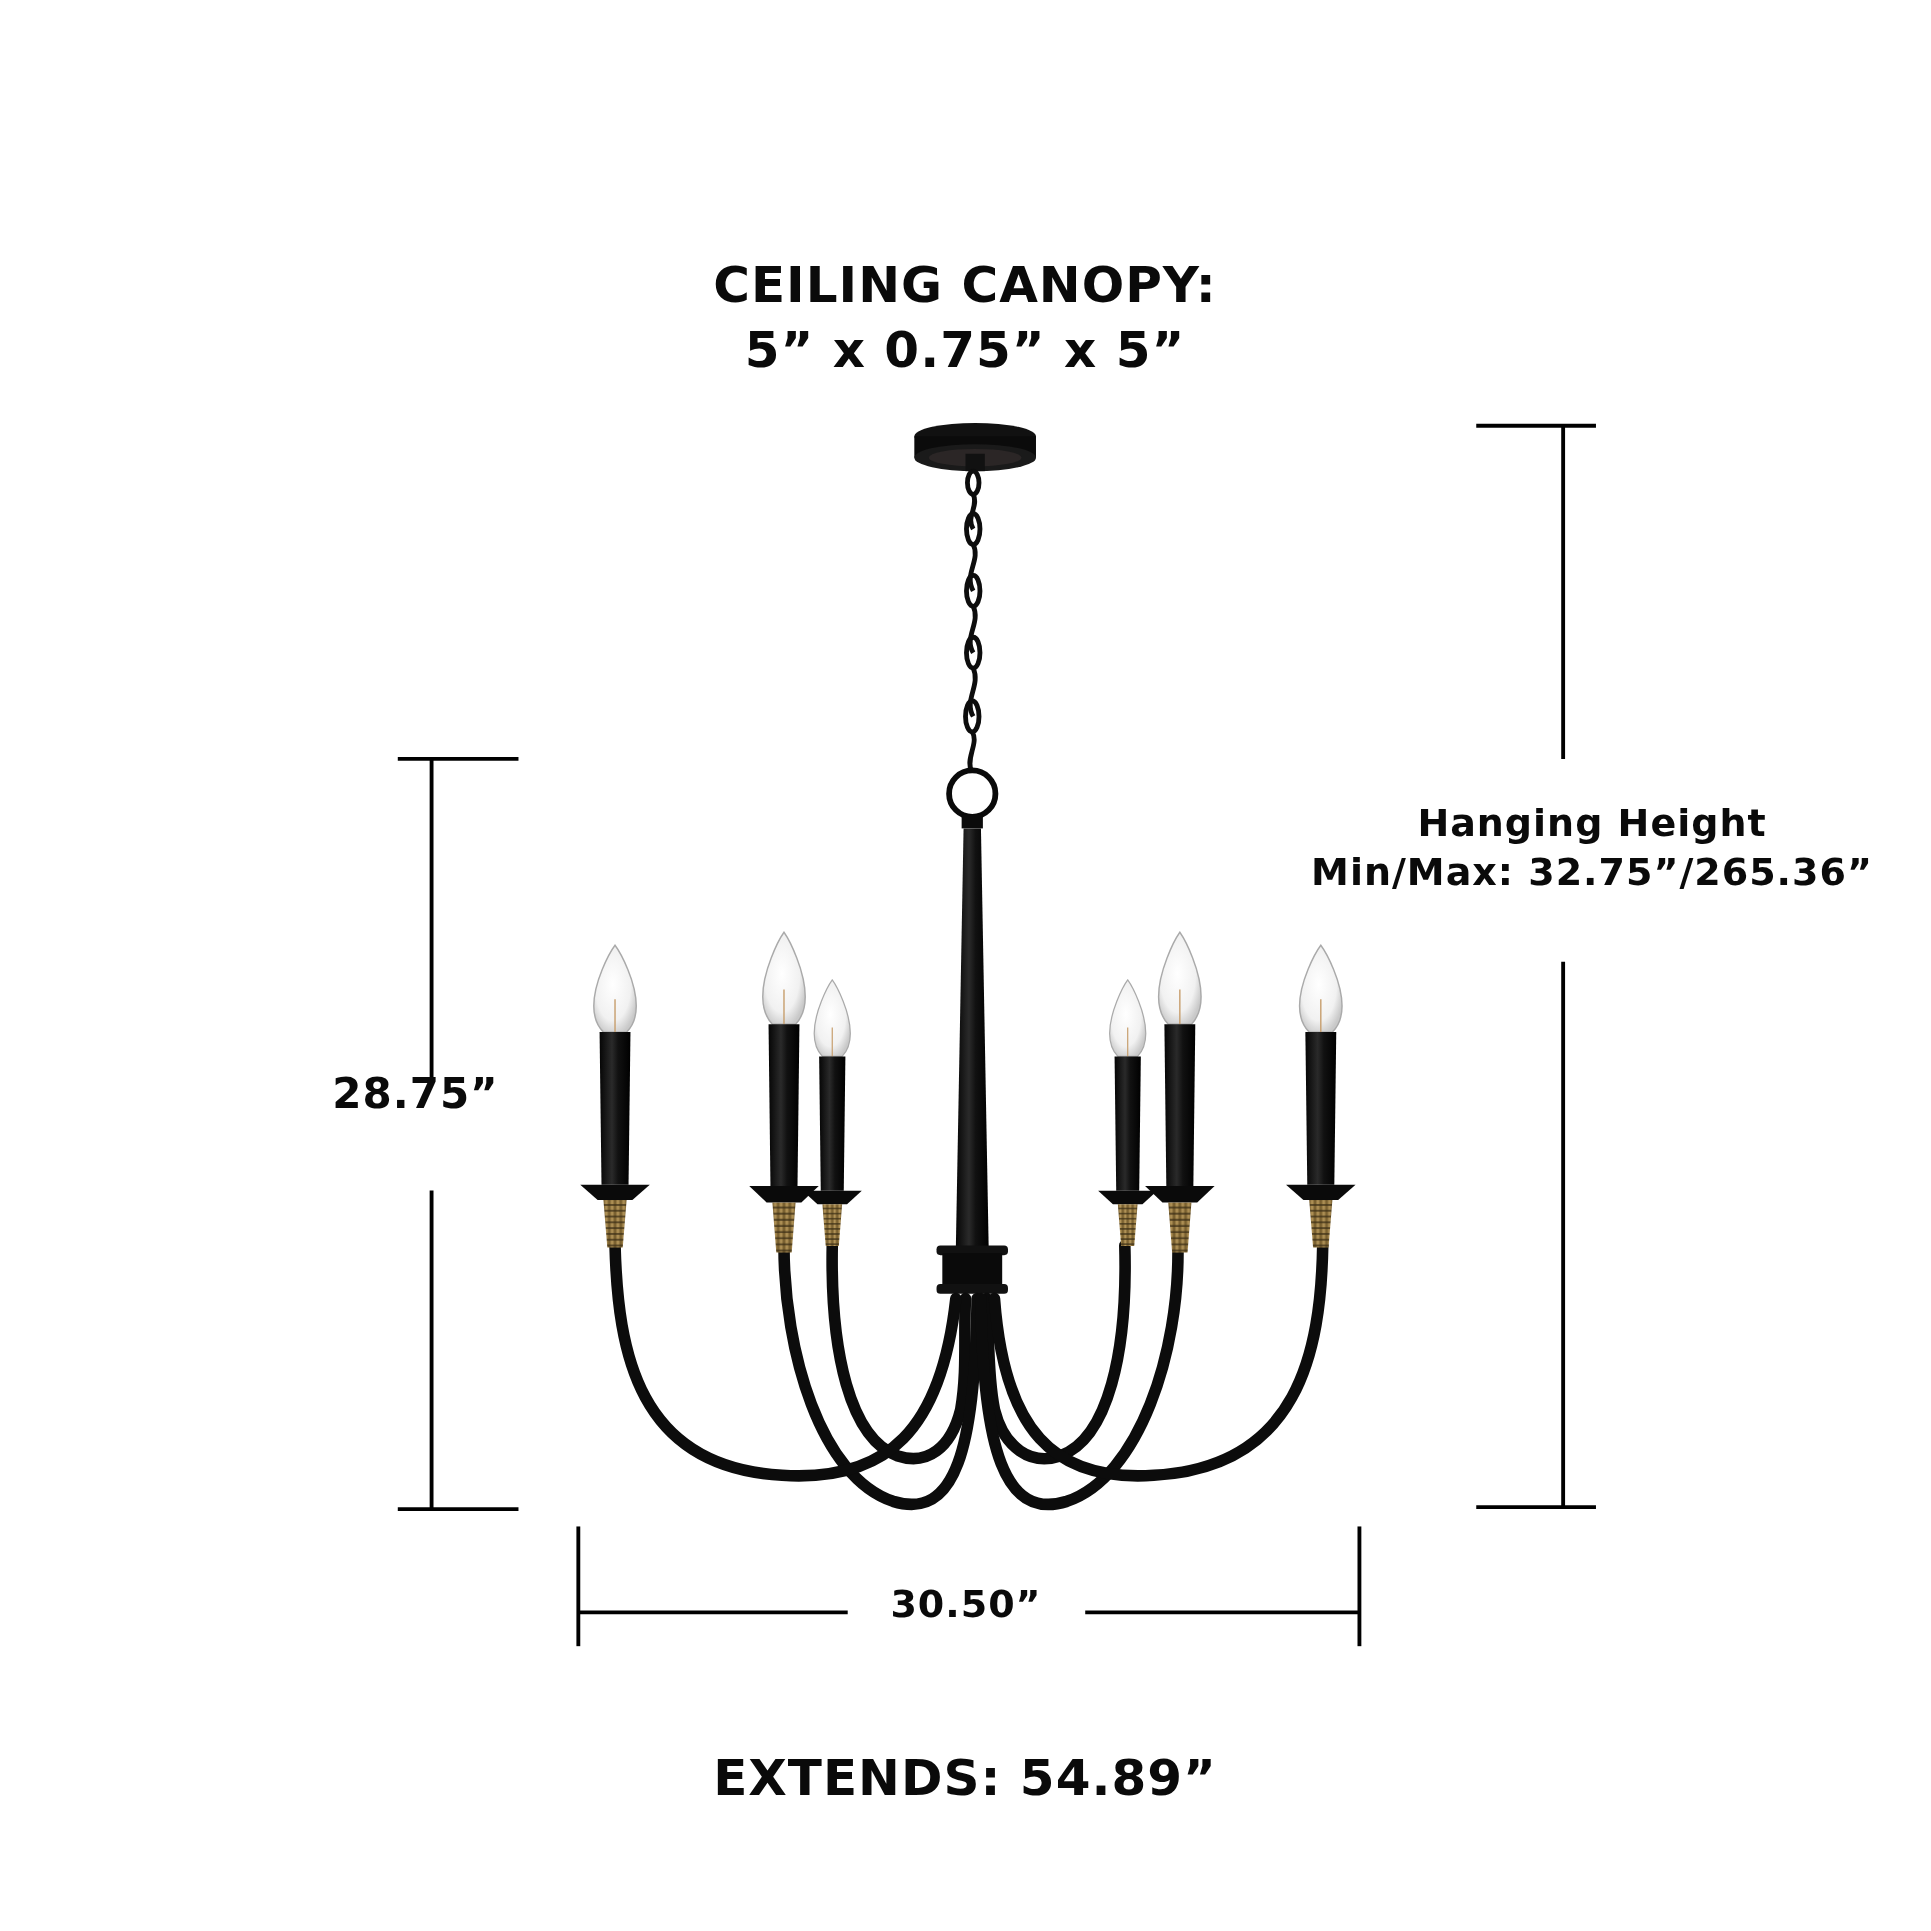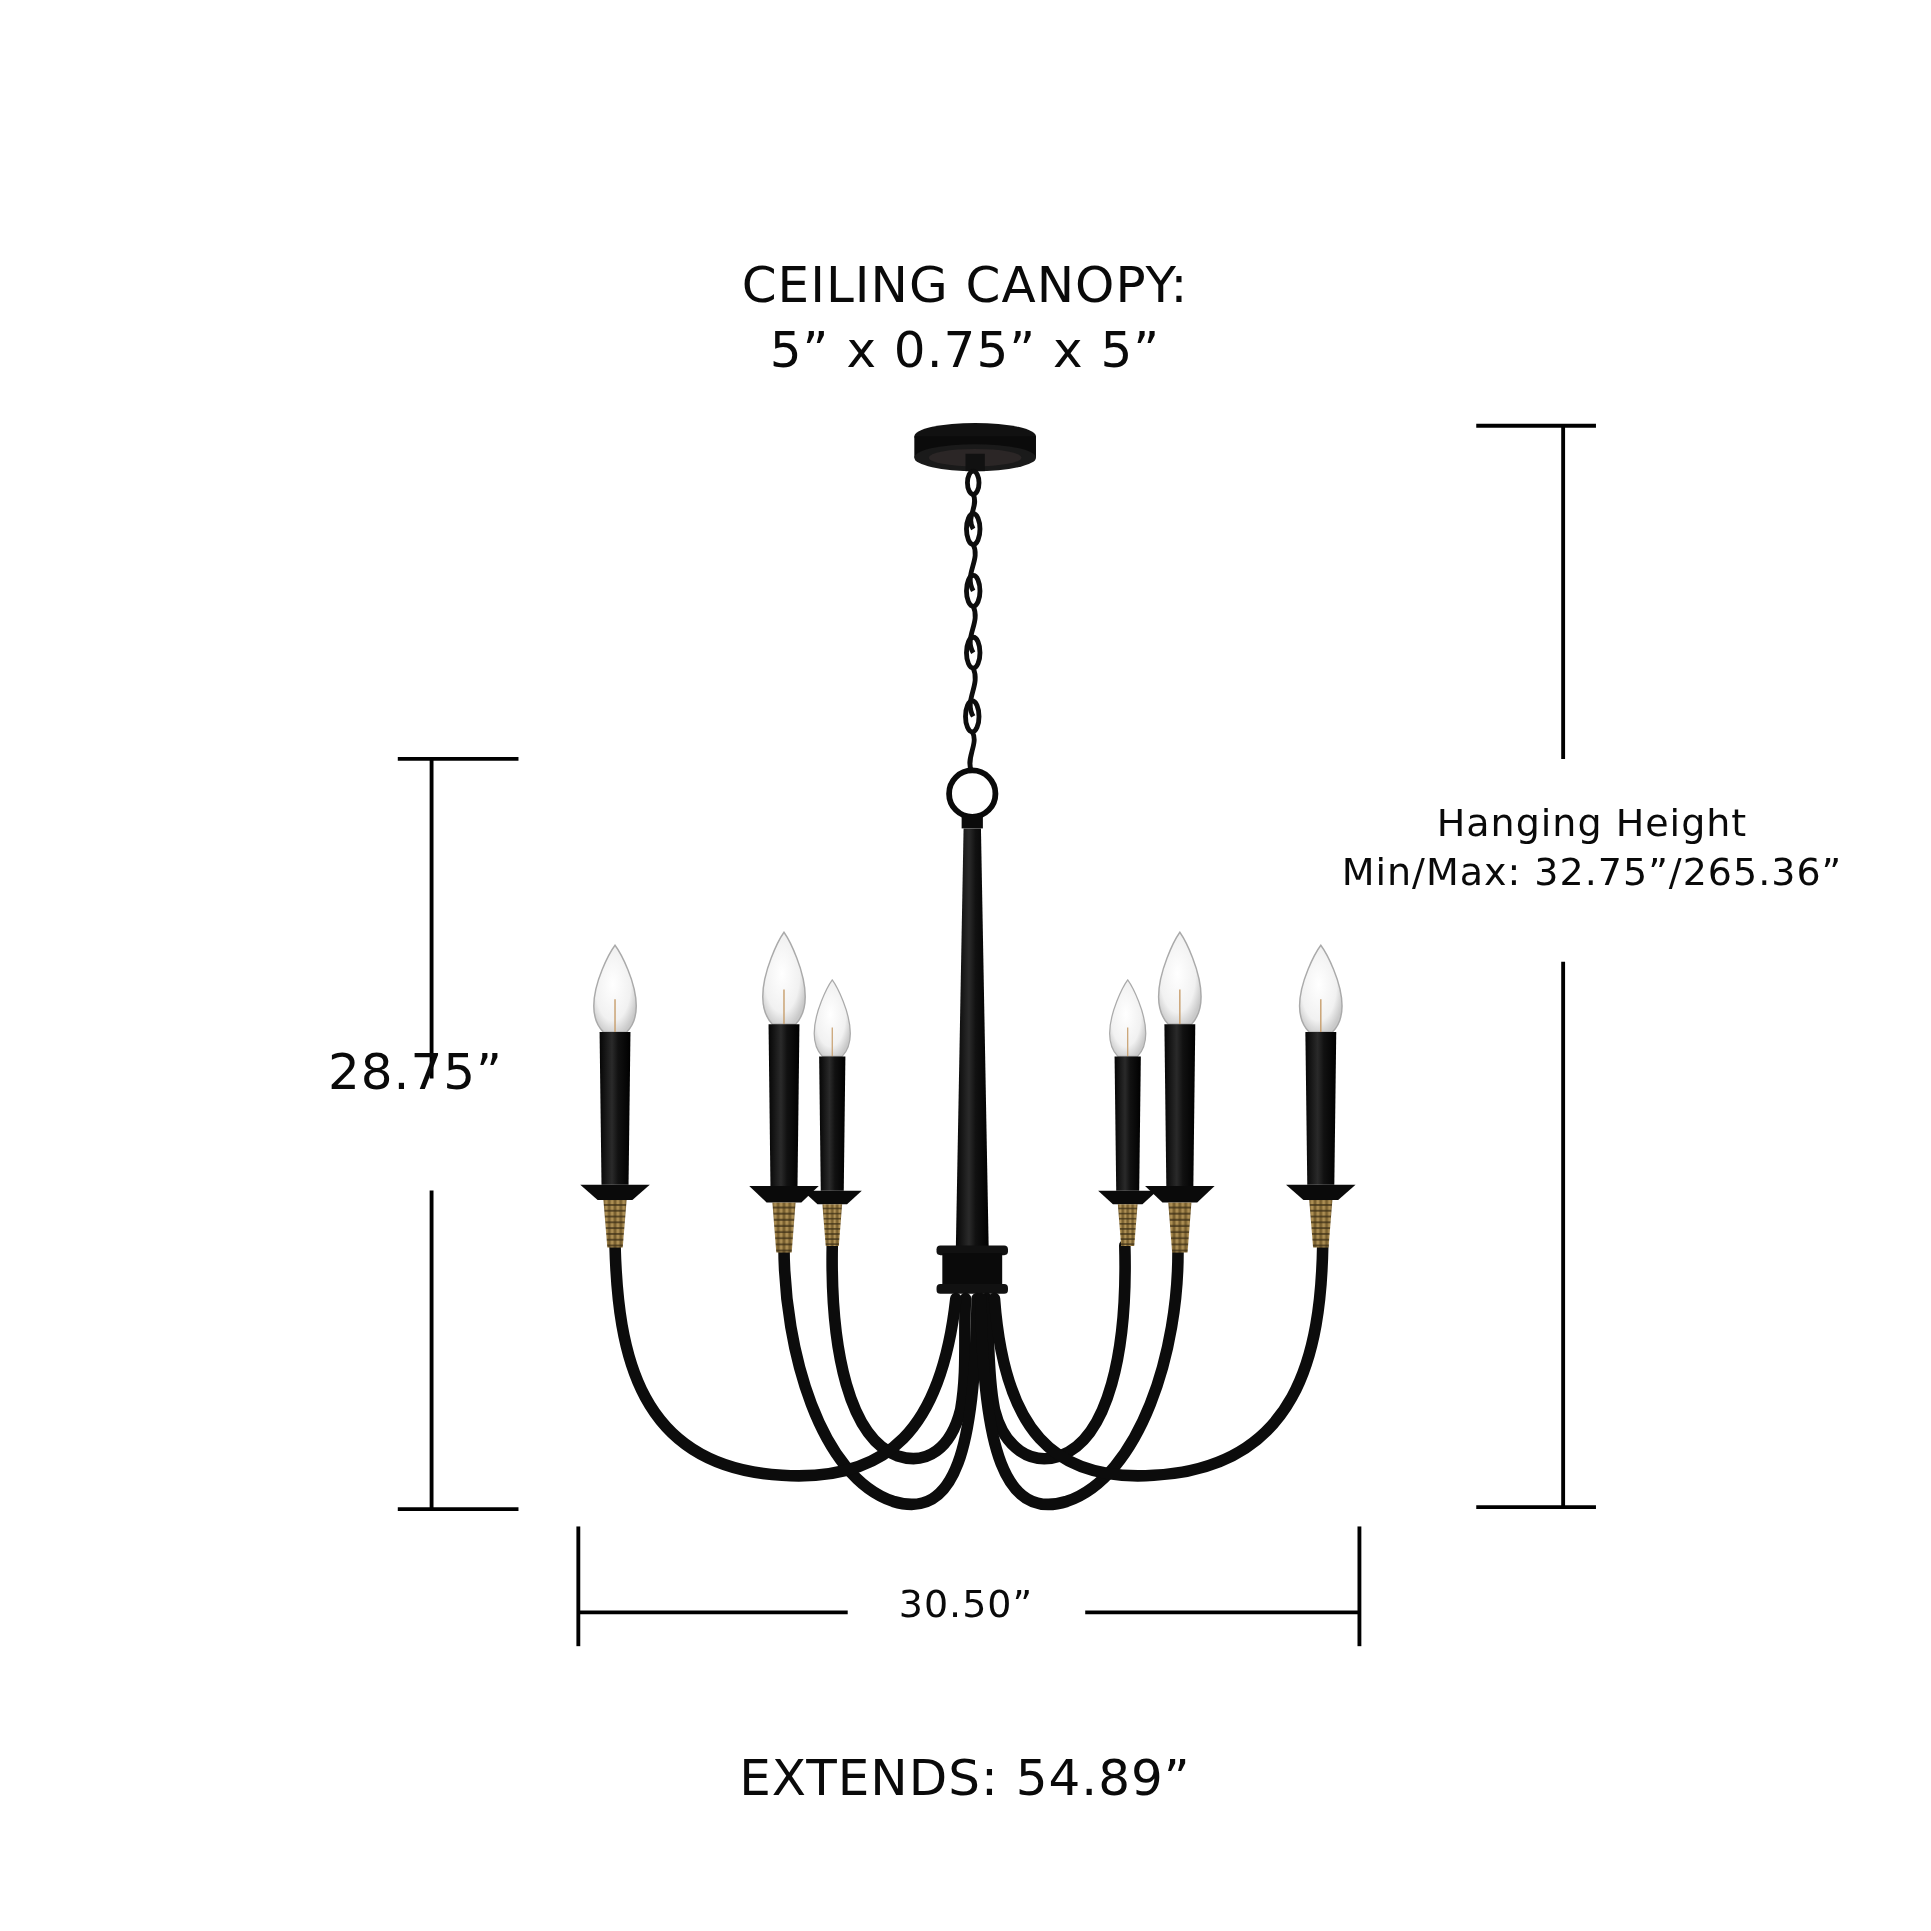--- a/index.html
+++ b/index.html
@@ -1,20 +1,20 @@
 <!DOCTYPE html>
 <html><head>
 <meta charset="utf-8">
 <style>
   html, body { margin:0; padding:0; background:#ffffff; }
   body { width:1931px; height:1931px; position:relative; overflow:hidden; font-family:"DejaVu Sans", sans-serif; color:#0a0a0a; }
-  .label { position:absolute; text-align:center; font-weight:400; letter-spacing:1px; white-space:nowrap; line-height:1.3; }
+  .label { position:absolute; text-align:center; font-weight:700; letter-spacing:1px; white-space:nowrap; line-height:1.3; }
   #canopy-label { left:579px; width:772px; top:253px; font-size:50px; }
   #hanging-label { left:1254px; width:676px; top:799px; font-size:38px; }
-  #height-label { left:319px; width:193px; top:1040px; font-size:50px; }
+  #height-label { left:319px; width:193px; top:1067px; font-size:42px; }
   #width-label { left:850px; width:232px; top:1580px; font-size:38px; }
   #extends-label { left:579px; width:772px; top:1746px; font-size:50px; }
   svg { position:absolute; left:0; top:0; }
 </style>
 </head>
 <body>
 
 <svg width="1931" height="1931" viewBox="0 0 2000 2000">
   <defs>
     <linearGradient id="metal" x1="0" x2="1" y1="0" y2="0">

